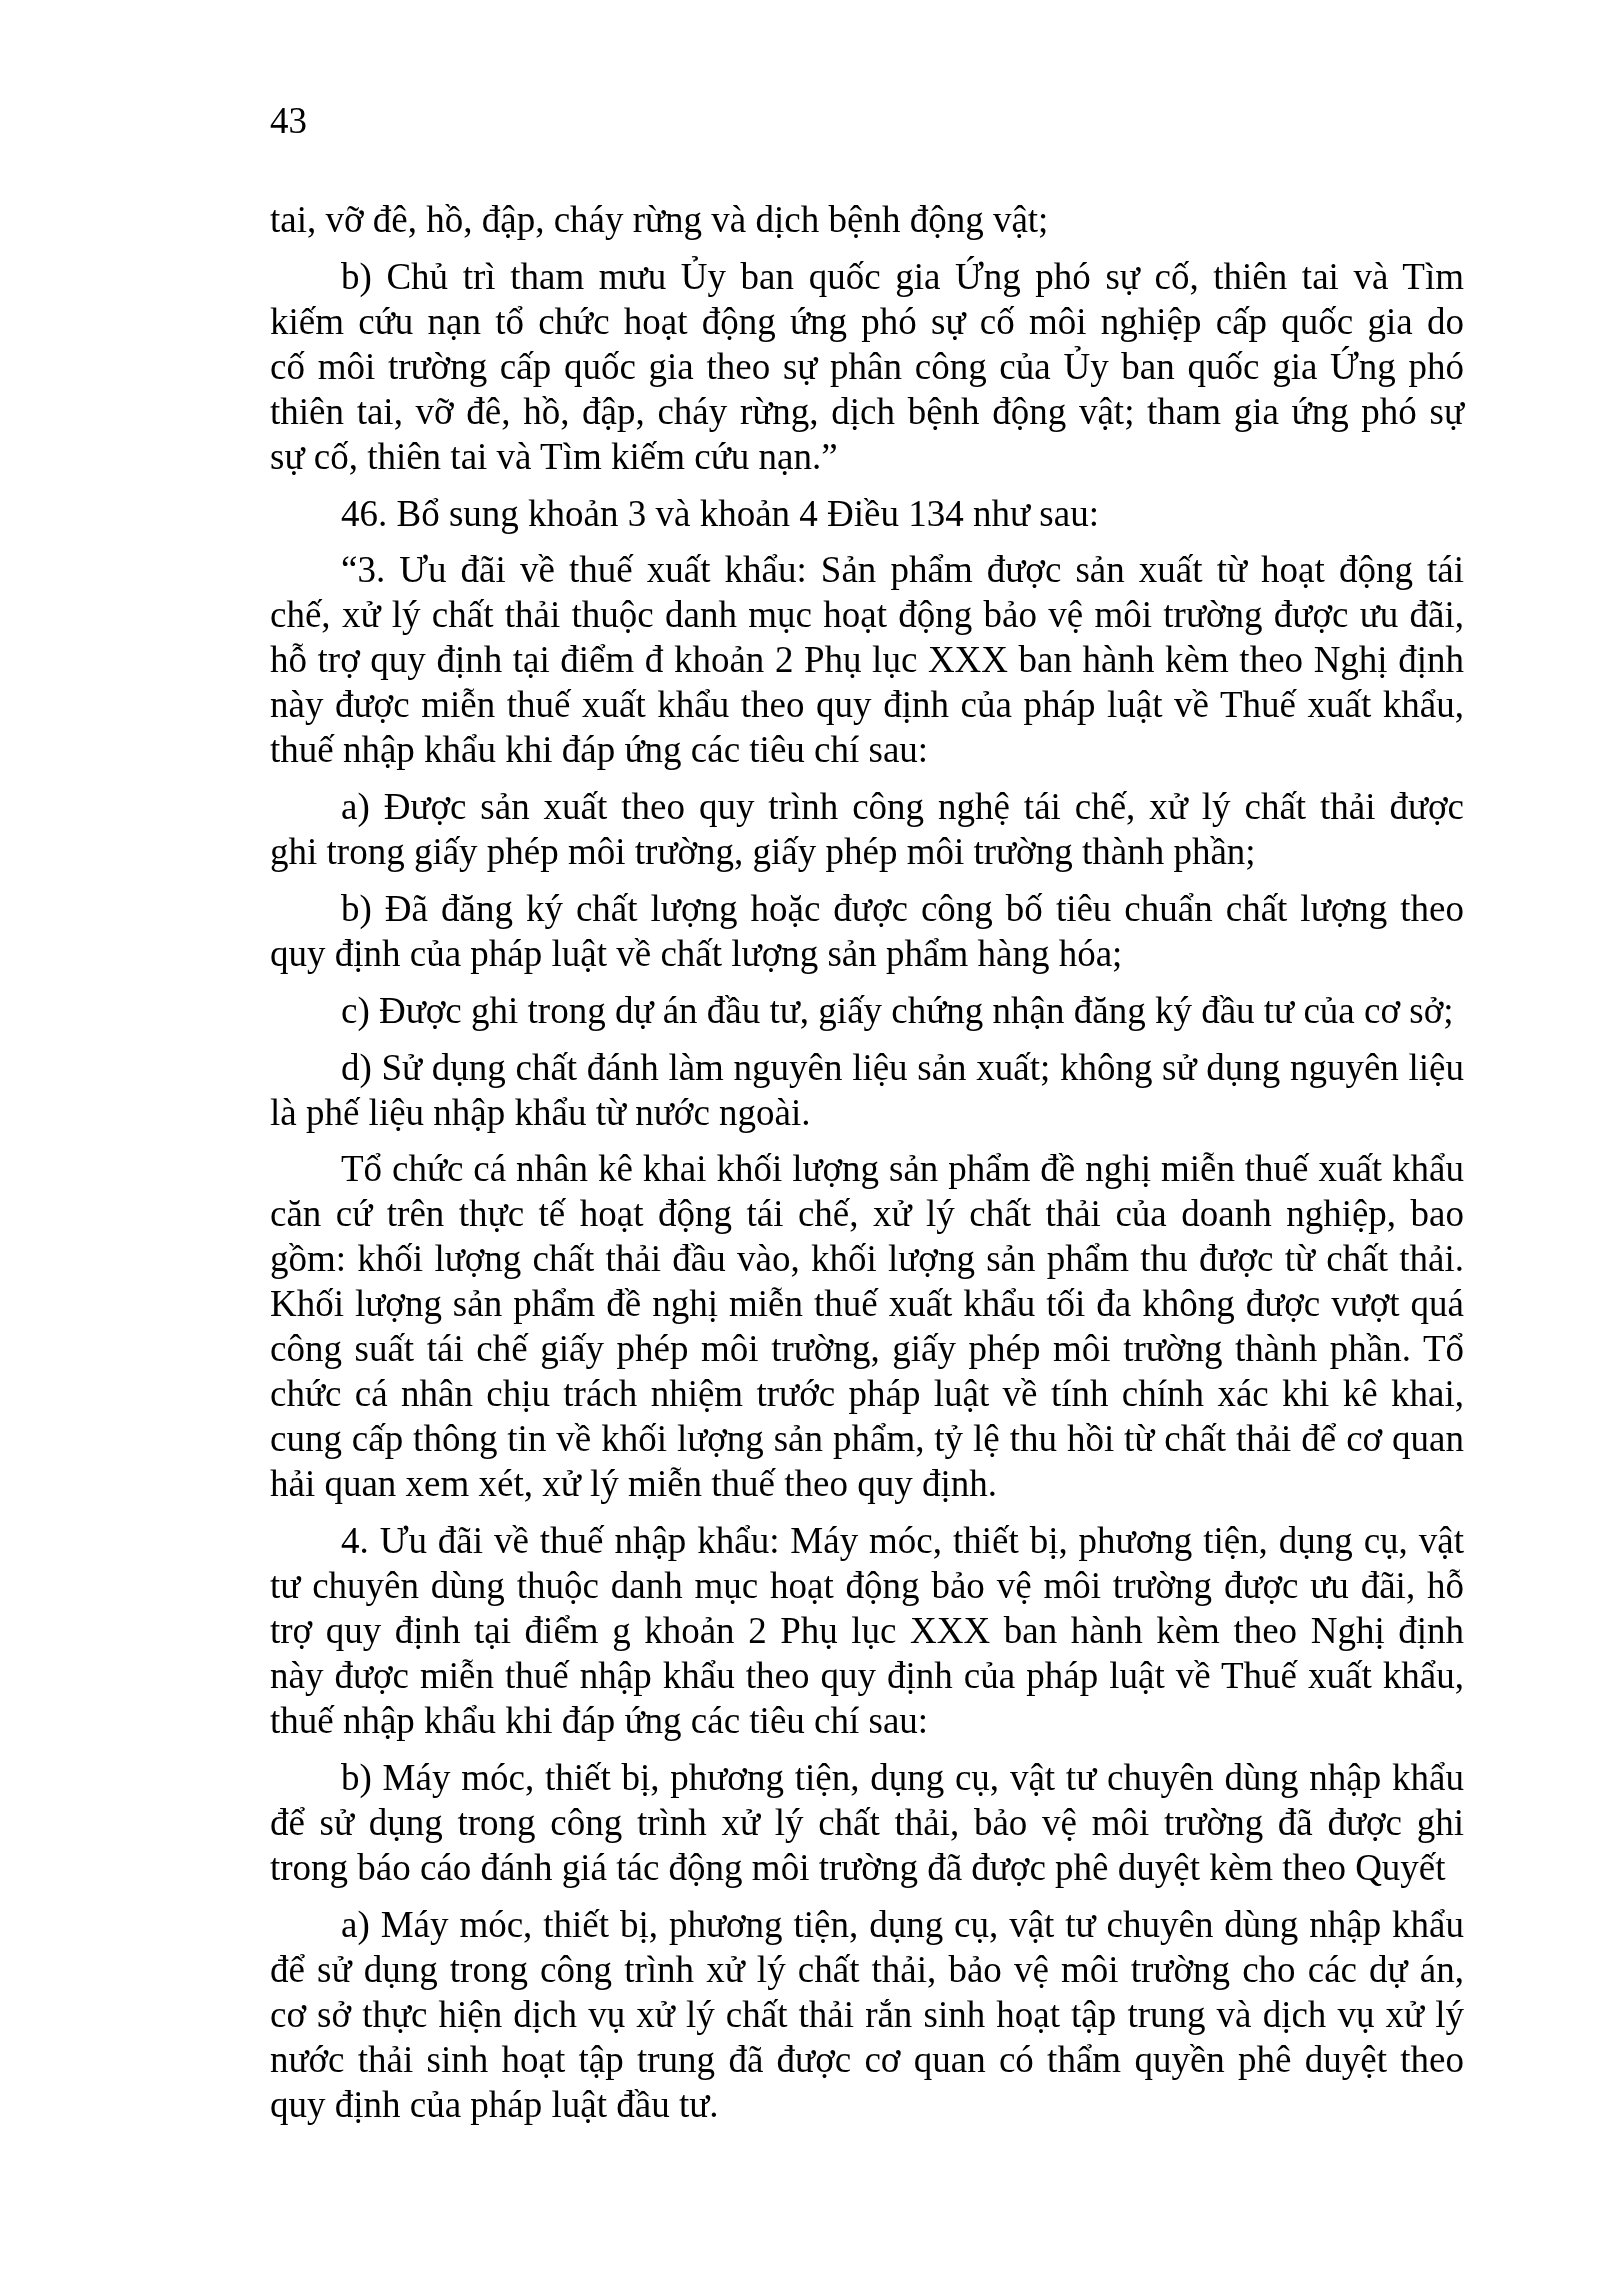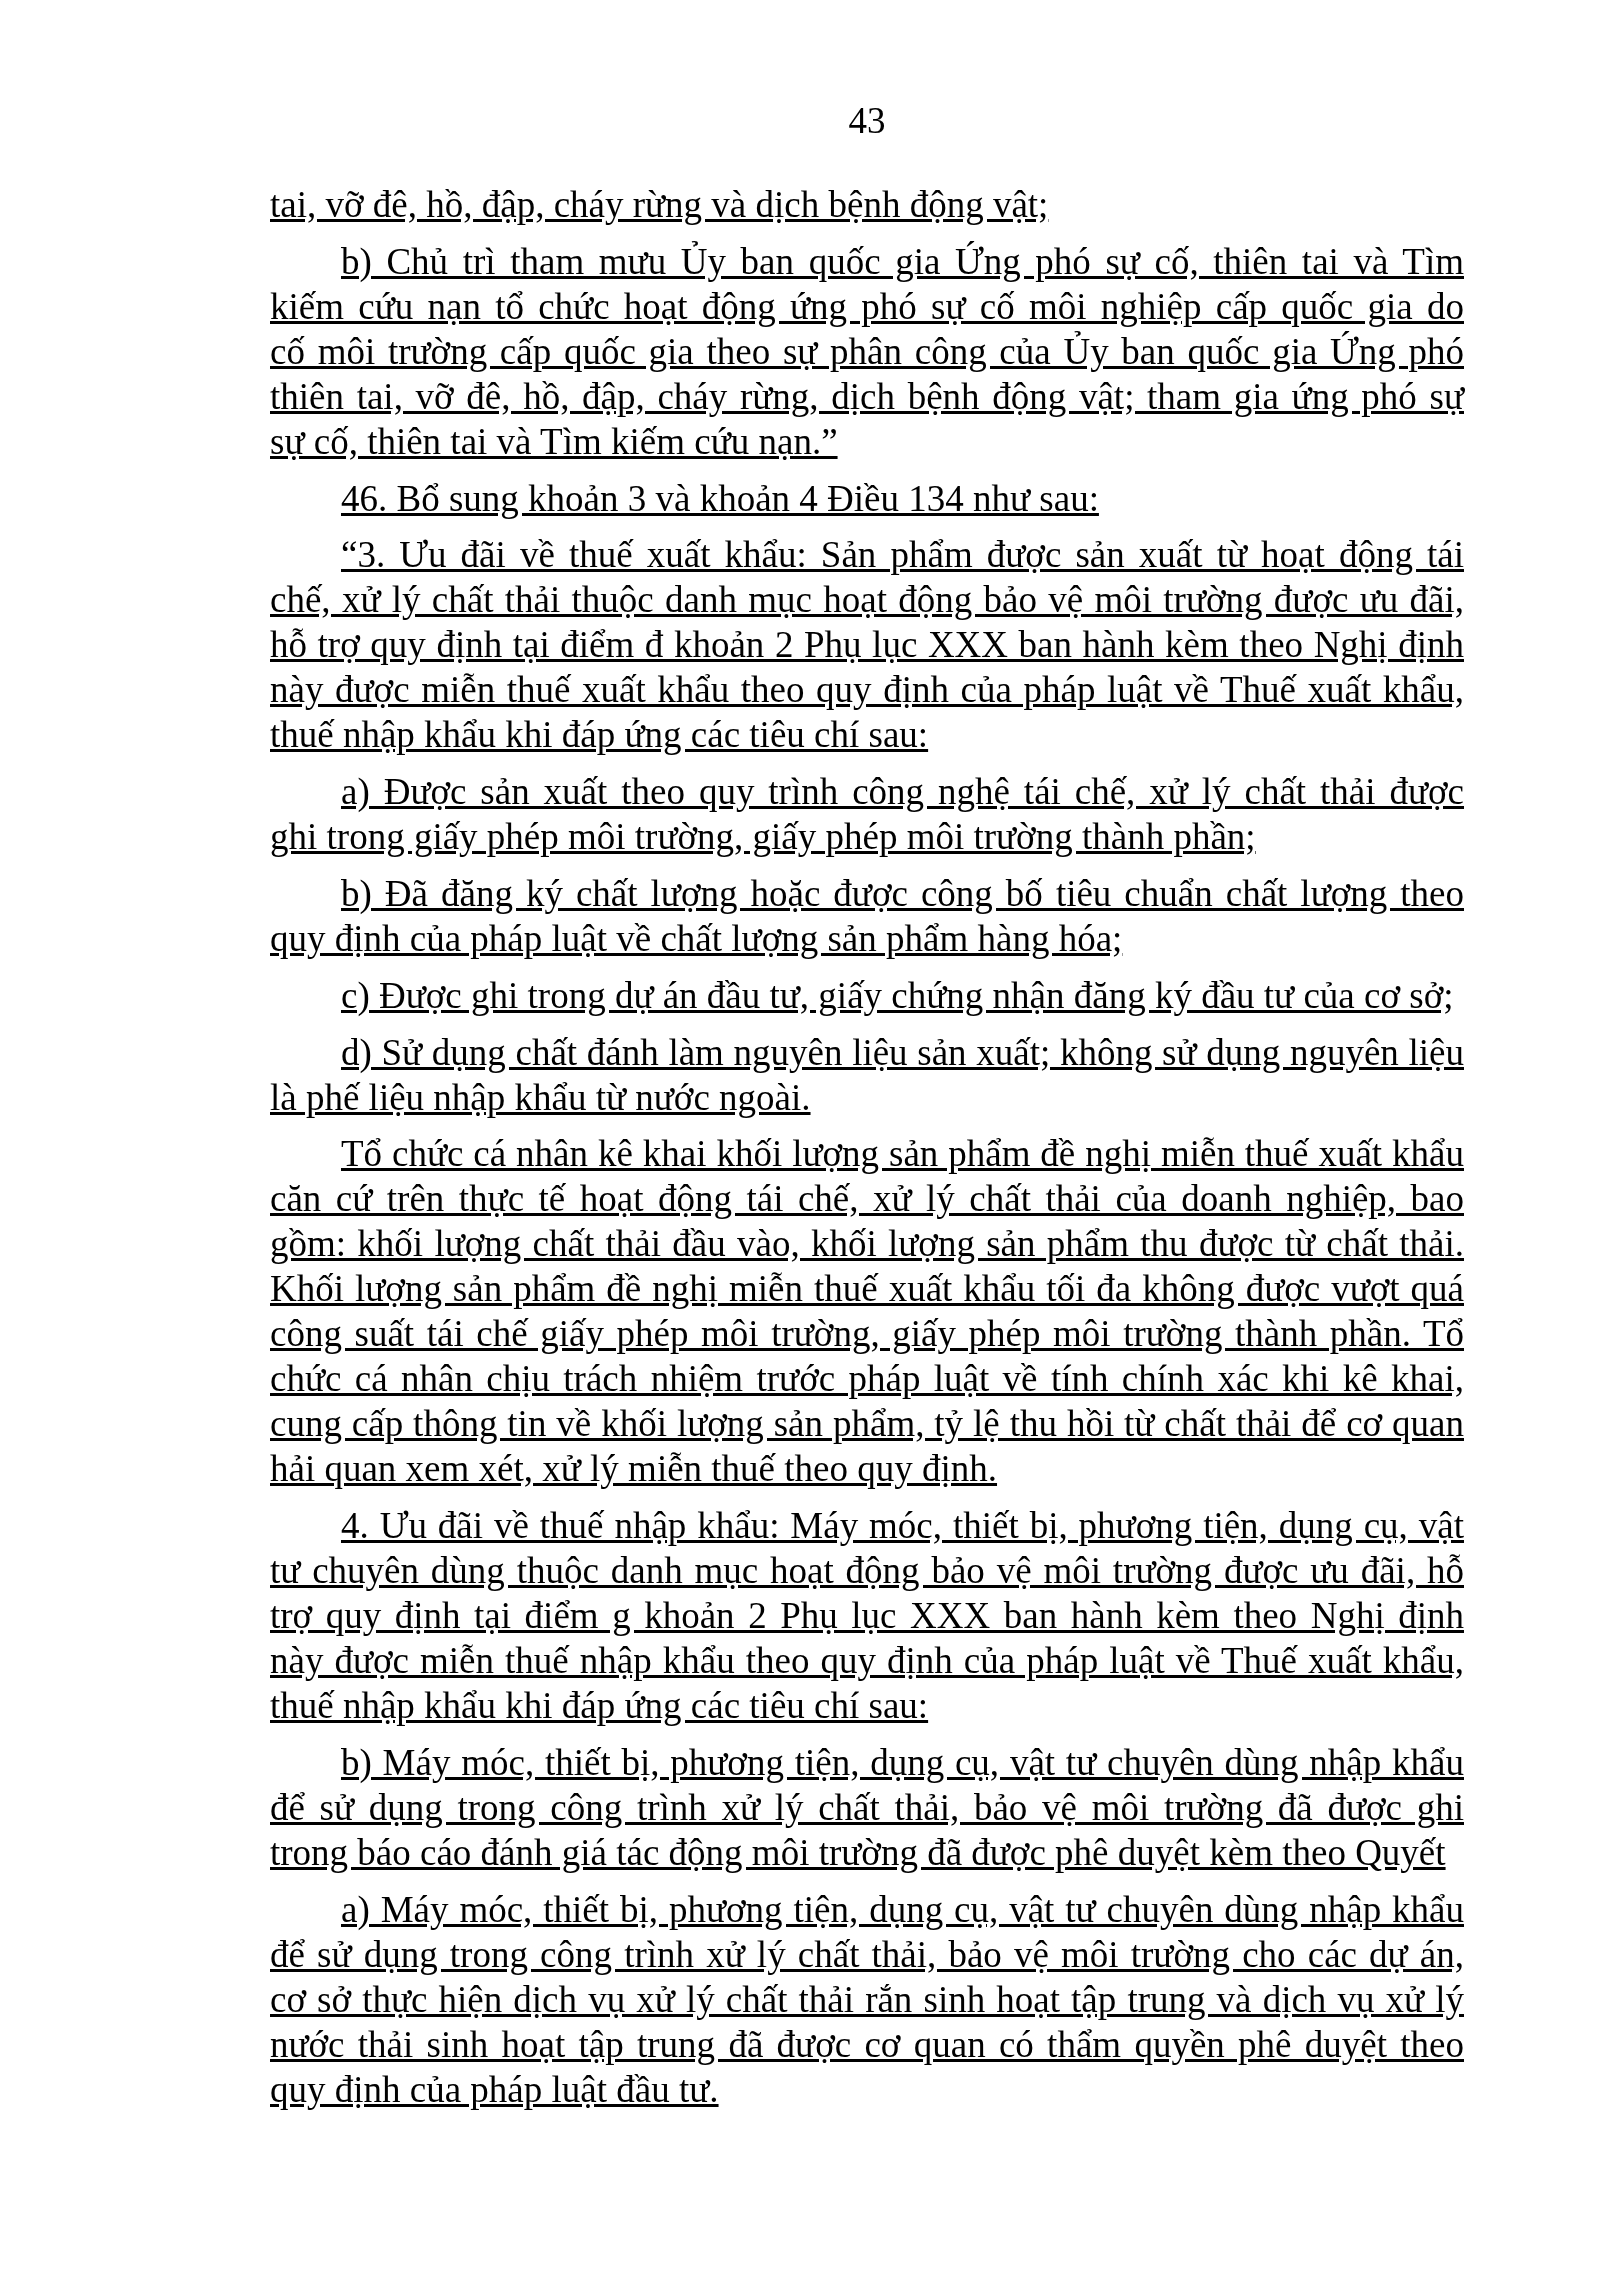--- a/index.html
+++ b/index.html
@@ -14,32 +14,30 @@
     background: #ffffff;
     color: #000000;
     font-family: "Liberation Serif", "DejaVu Serif", serif;
     overflow: hidden;
   }
   .page-number {
     position: absolute;
     top: 98px;
     left: 270px;
     width: 1194px;
-    text-align: center;
     font-size: 37px;
     line-height: 45px;
   }
   .content {
     position: absolute;
-    top: 182px;
+    top: 197px;
     left: 270px;
     width: 1194px;
     font-size: 37px;
     line-height: 45px;
-    text-decoration: underline;
   }
   .para {
     margin: 11.8px 0 0 0;
   }
   .para:first-child {
     margin-top: 0;
   }
   .line {
     text-align: justify;
     text-align-last: auto;

